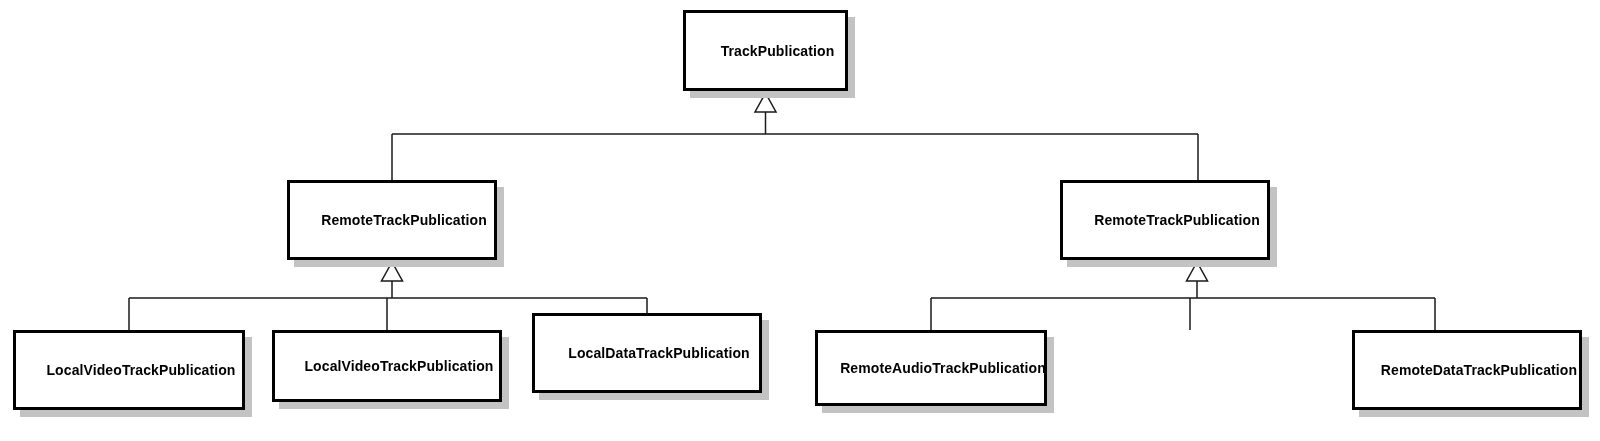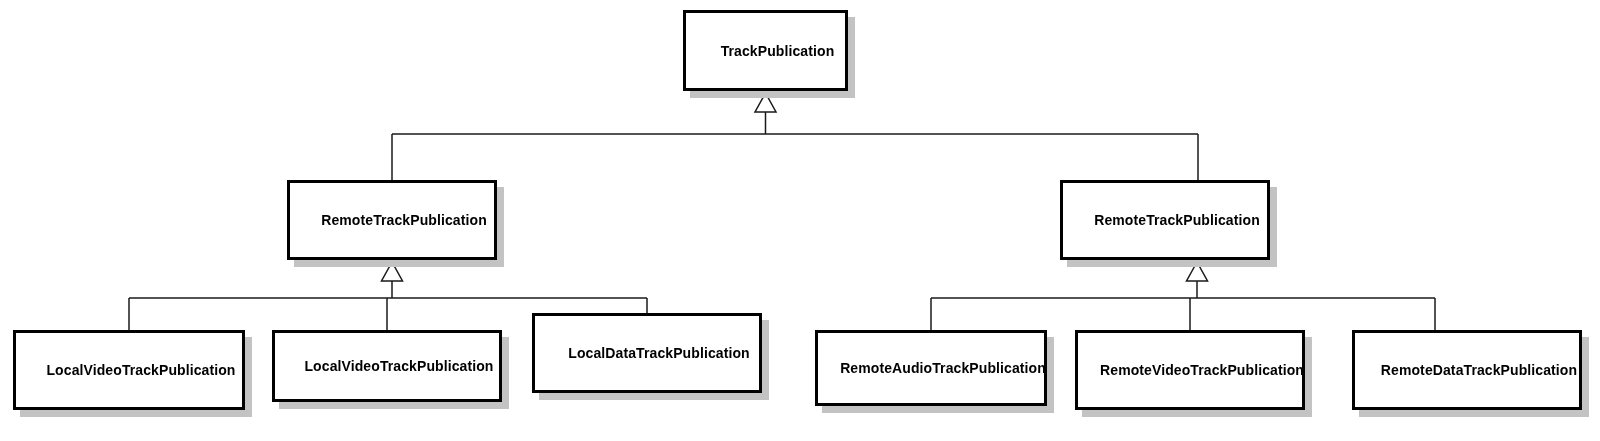--- a/index.html
+++ b/index.html
@@ -106,21 +106,18 @@
   </div>
 
   <div class="node n-b3">
     <span class="label">LocalDataTrackPublication</span>
   </div>
 
   <div class="node n-b4">
     <span class="label">RemoteAudioTrackPublication</span>
   </div>
 
-  <div class="node n-b5">
-    <span class="label">RemoteVideoTrackPublication</span>
-  </div>
 
   <div class="node n-b6">
     <span class="label">RemoteDataTrackPublication</span>
   </div>
 
 </div>
 
 </body></html>

